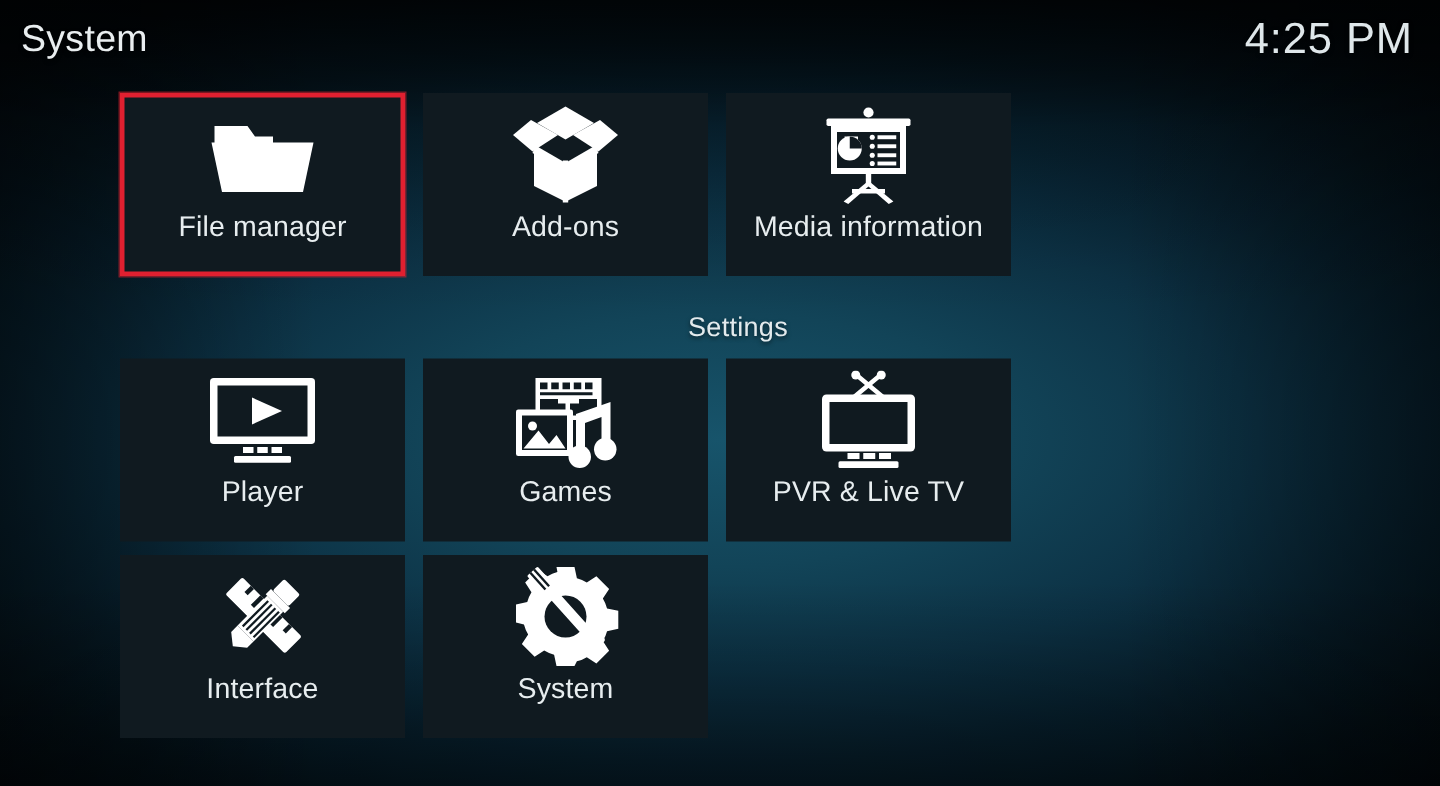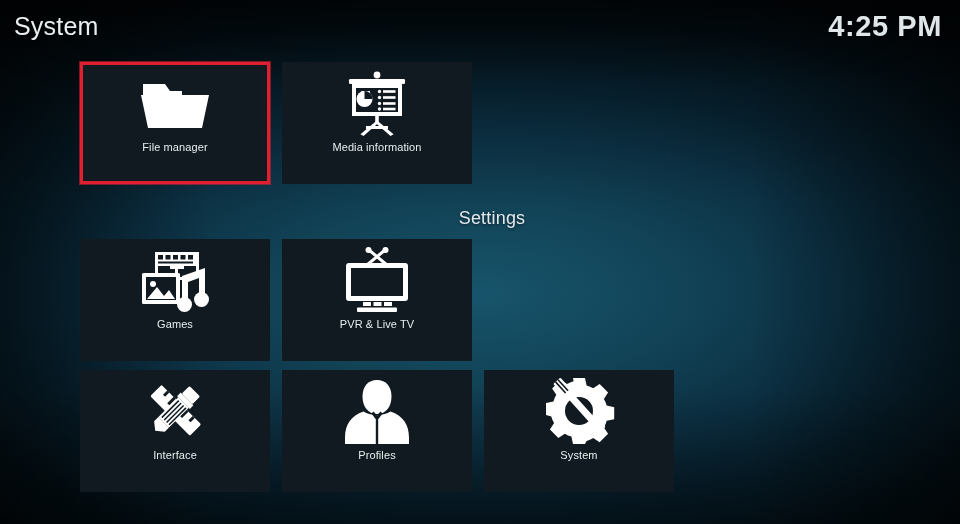--- a/index.html
+++ b/index.html
@@ -41,21 +41,21 @@
   #page-title {
     color:#e9eef0;
     font-size:25px;
     font-weight:300;
     letter-spacing:0.2px;
     text-shadow:0 1px 3px rgba(0,0,0,.7);
   }
   #clock {
     color:#dfe7ea;
     font-size:29px;
-    font-weight:700;
+    font-weight:400;
     letter-spacing:0.6px;
     text-shadow:0 1px 3px rgba(0,0,0,.7);
   }
   
   .grid {
     position:absolute;
     left:80px;
     width:800px;
     display:grid;
     grid-template-columns:repeat(4, 190px);
@@ -83,21 +83,21 @@
     box-shadow:0 0 0 1px rgba(224,32,48,.55);
   }
   .tile-icon {
     height:78px;
     display:flex; align-items:center; justify-content:center;
     margin-top:2px;
   }
   .tile-icon svg { display:block; }
   .tile-label {
     color:#e7edef;
-    font-size:11px;
+    font-size:19px;
     font-weight:400;
     letter-spacing:0.1px;
     line-height:1;
     white-space:nowrap;
   }
   
   #settings-heading {
     position:absolute;
     top:208px; left:0; right:0;
     text-align:center;
@@ -125,20 +125,35 @@
 
 <div class="grid" id="grid-top">
     <div class="tile selected">
       <div class="tile-icon">
         <svg width="72" height="58" viewBox="0 0 72 58">
       <path fill="#ffffff" d="M4 10 h22 l5 7 h12 v6 H4 Z"></path>
       <path fill="#ffffff" d="M2 21 h68 l-7 33 H9 Z"></path>
     </svg>
       </div>
       <div class="tile-label">File manager</div>
+    </div>
+    <div class="tile">
+      <div class="tile-icon">
+        <svg width="74" height="70" viewBox="0 0 74 70">
+      <path fill="#ffffff" d="M37 3 L56 14 L37 25 L18 14 Z"></path>
+      <path fill="#ffffff" d="M14 12 L32 22 L15 33 L2 22 Z"></path>
+      <path fill="#ffffff" d="M60 12 L72 22 L59 33 L42 22 Z"></path>
+      <path fill="#ffffff" d="M16 30 L36 41 L36 66 L16 56 Z"></path>
+      <path fill="#ffffff" d="M58 30 L58 56 L38 66 L38 41 Z"></path>
+      <path fill="#ffffff" d="M35.2 39 h3.6 v28 h-3.6 Z"></path>
+      <path fill="#ffffff" d="M17 29 L36 40 L34 45 L15 34 Z"></path>
+      <path fill="#ffffff" d="M57 29 L59 34 L40 45 L38 40 Z"></path>
+    </svg>
+      </div>
+      <div class="tile-label">Add-ons</div>
     </div>
     <div class="tile">
       <div class="tile-icon">
         <svg width="70" height="70" viewBox="0 0 70 70">
       <circle fill="#ffffff" cx="35" cy="7" r="3.4"></circle>
       <rect fill="#ffffff" x="7" y="11" width="56" height="5" rx="1.2"></rect>
       <rect fill="#ffffff" x="10" y="16" width="50" height="32"></rect>
       <rect fill="#101a20" x="14" y="20" width="42" height="24"></rect>
       <path fill="#ffffff" d="M28 32 a9 9 0 0 1 -9 -9 h9 Z"></path>
       <path fill="#ffffff" d="M22 20.5 a9.5 9.5 0 0 1 9.5 9.5 h-9.5 Z" opacity="0"></path>
@@ -159,20 +174,36 @@
       <path fill="#ffffff" d="M35.6 53 L33.1 54.6 L48.5 68 L51.6 66.3 Z"></path>
       <rect fill="#ffffff" x="24" y="58" width="22" height="3"></rect>
     </svg>
       </div>
       <div class="tile-label">Media information</div>
     </div>
   </div>
 <div class="grid" id="grid-mid">
     <div class="tile">
       <div class="tile-icon">
+        <svg width="78" height="62" viewBox="0 0 78 62">
+      <rect fill="#ffffff" x="4" y="3" width="70" height="44" rx="2.5"></rect>
+      <rect fill="#101a20" x="9" y="8" width="60" height="34"></rect>
+      <path fill="#ffffff" d="M32 16 L52 25 L32 34 Z"></path>
+      <g fill="#ffffff">
+        <rect x="26" y="49" width="7" height="4"></rect>
+        <rect x="35.5" y="49" width="7" height="4"></rect>
+        <rect x="45" y="49" width="7" height="4"></rect>
+      </g>
+      <rect fill="#ffffff" x="20" y="55" width="38" height="4.5" rx="1"></rect>
+    </svg>
+      </div>
+      <div class="tile-label">Player</div>
+    </div>
+    <div class="tile">
+      <div class="tile-icon">
         <svg width="76" height="68" viewBox="0 0 76 68">
       <rect fill="#ffffff" x="18" y="6" width="44" height="14"></rect>
       <g fill="#101a20">
         <rect x="21" y="9" width="5" height="4.5"></rect>
             <rect x="28.5" y="9" width="5" height="4.5"></rect>
         <rect x="36" y="9" width="5" height="4.5"></rect>
             <rect x="43.5" y="9" width="5" height="4.5"></rect>
         <rect x="51" y="9" width="5" height="4.5"></rect>
         <rect x="21" y="15.5" width="35" height="2"></rect>
       </g>
@@ -239,31 +270,20 @@
         </g>
         <rect fill="#ffffff" x="48" y="27" width="5" height="18"></rect>
         <rect fill="#ffffff" x="53" y="28.5" width="11" height="15" rx="1.5"></rect>
       </g>
     </svg>
       </div>
       <div class="tile-label">Interface</div>
     </div>
     <div class="tile">
       <div class="tile-icon">
-        <svg width="72" height="66" viewBox="0 0 72 66">
-      <path fill="#ffffff" d="M36 2 c9 0 14.5 6.5 14.5 16.5 c0 10 -5.5 17.5 -14.5 17.5 c-9 0 -14.5 -7.5 -14.5 -17.5 C21.5 8.5 27 2 36 2 Z"></path>
-      <path fill="#ffffff" d="M36 37 c6 0 10 -1.5 13.5 -3.5 C62 38 68 46 68 60 v6 H4 v-6 C4 46 10 38 22.5 33.5 C26 35.5 30 37 36 37 Z"></path>
-      <path fill="#101a20" d="M30.5 35.5 L36 43 L41.5 35.5 L39.5 33.5 L36 37.5 L32.5 33.5 Z"></path>
-      <rect fill="#101a20" x="34.8" y="42" width="2.4" height="24"></rect>
-    </svg>
-      </div>
-      <div class="tile-label">Profiles</div>
-    </div>
-    <div class="tile">
-      <div class="tile-icon">
         <svg width="72" height="72" viewBox="0 0 72 72">
       <path fill="#ffffff" d="M30 3 h12 l1.6 7.5 a24 24 0 0 1 6.6 2.8 l6.4 -4.2 l8.5 8.5 l-4.2 6.4 a24 24 0 0 1 2.8 6.6 l7.5 1.6 v12 l-7.5 1.6 a24 24 0 0 1 -2.8 6.6 l4.2 6.4 l-8.5 8.5 l-6.4 -4.2 a24 24 0 0 1 -6.6 2.8 L42 69 h-12 l-1.6 -7.5 a24 24 0 0 1 -6.6 -2.8 l-6.4 4.2 l-8.5 -8.5 l4.2 -6.4 a24 24 0 0 1 -2.8 -6.6 L3 40 v-12 l7.5 -1.6 a24 24 0 0 1 2.8 -6.6 l-4.2 -6.4 l8.5 -8.5 l6.4 4.2 a24 24 0 0 1 6.6 -2.8 Z"></path>
       <circle fill="#101a20" cx="36" cy="36" r="14"></circle>
       <g transform="rotate(-42 40 36)">
         <rect fill="#ffffff" x="36" y="-4" width="9.5" height="22" rx="1"></rect>
         <g fill="#101a20">
           <rect x="38.3" y="-4" width="1.6" height="15"></rect>
           <rect x="41.6" y="-4" width="1.6" height="15"></rect>
         </g>
         <rect fill="#ffffff" x="37.2" y="17" width="7" height="42" rx="2"></rect>

